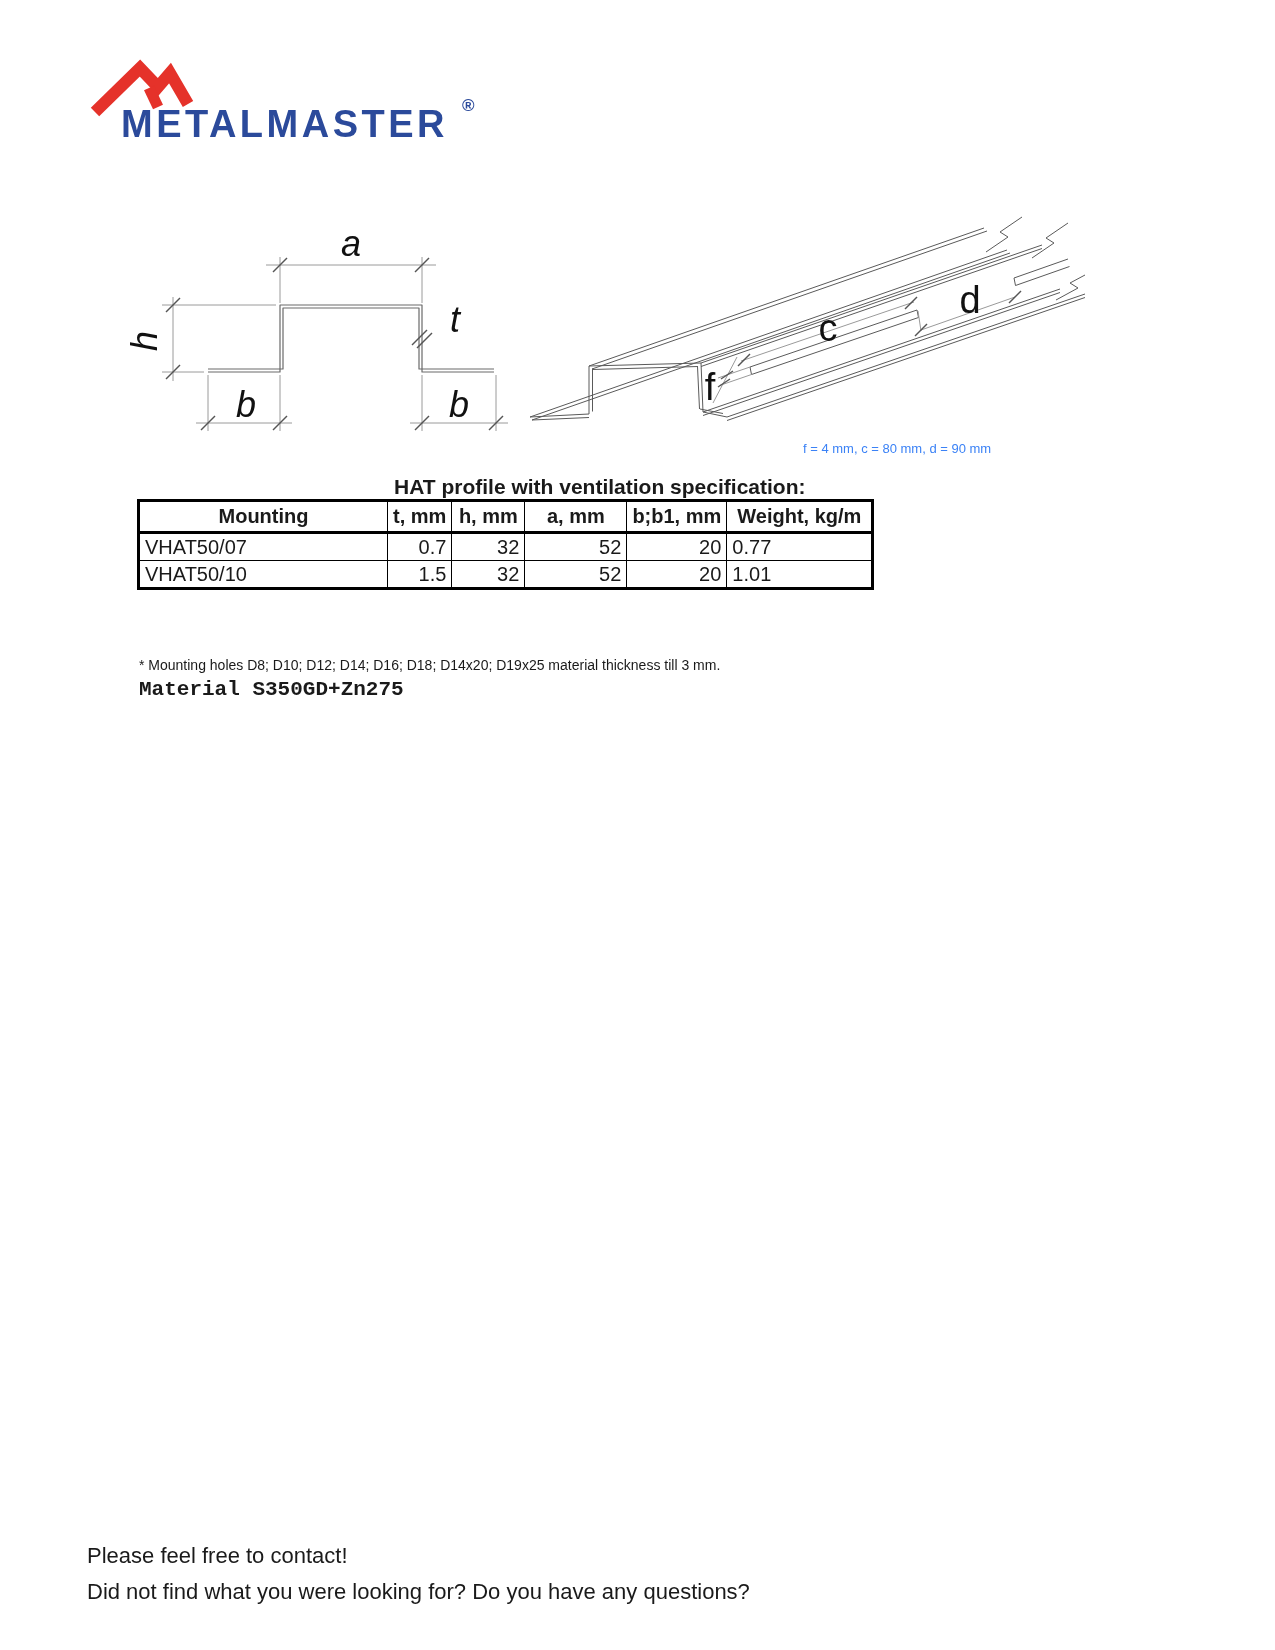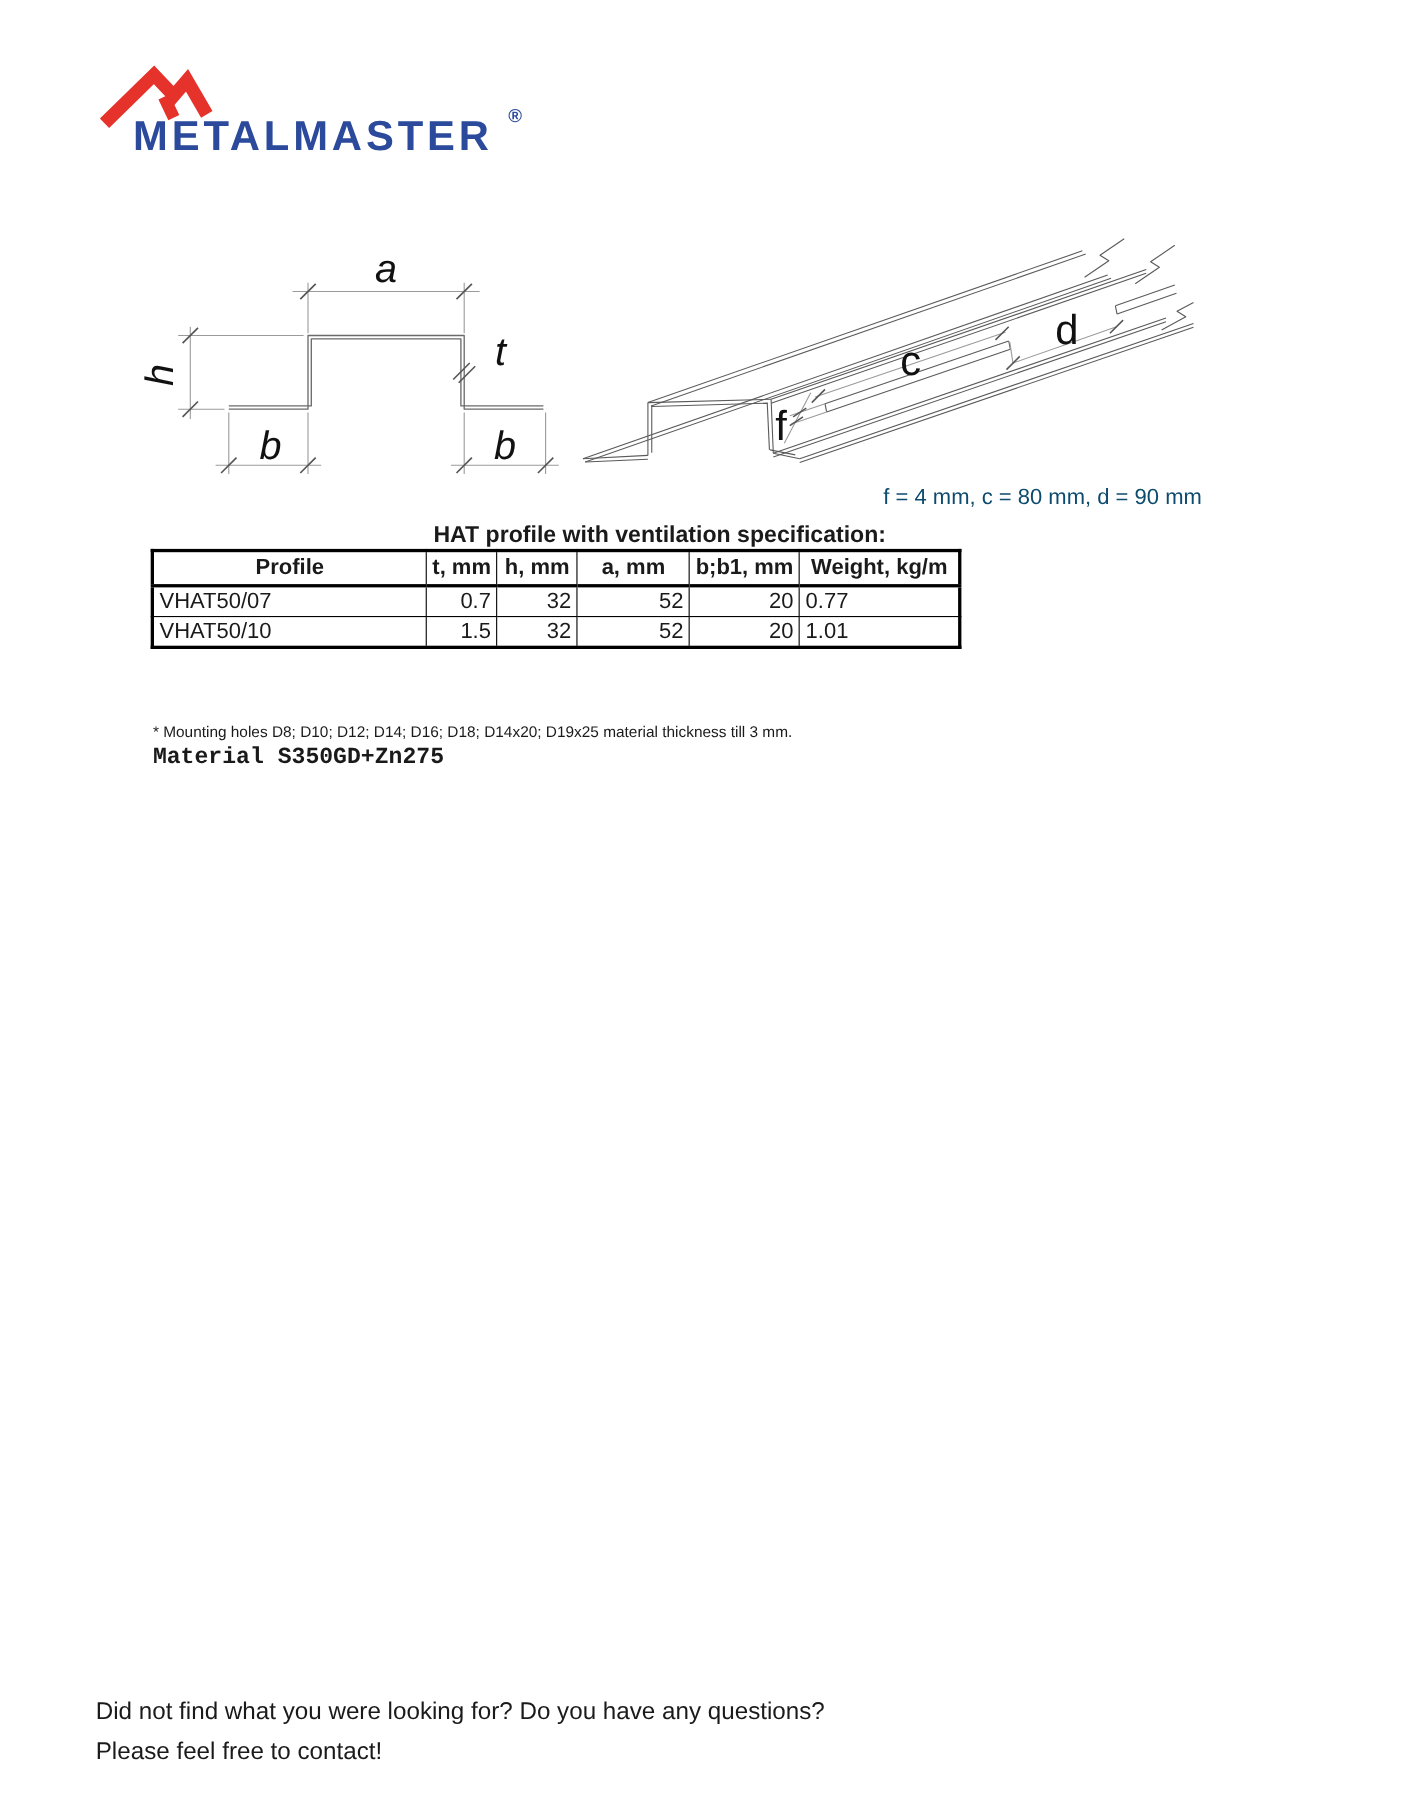--- a/index.html
+++ b/index.html
@@ -5,21 +5,21 @@
   html,body{margin:0;padding:0;background:#fff;}
   .page{position:relative;width:1275px;height:1650px;background:#fff;overflow:hidden;
         font-family:"Liberation Sans",sans-serif;color:#1a1a1a;}
   
   .logo{position:absolute;left:0;top:0;width:520px;height:160px;}
   .brand{position:absolute;left:121px;top:103px;font-size:38px;font-weight:bold;
          letter-spacing:3.5px;color:#2b4a9b;}
   .reg{position:absolute;left:462px;top:96px;font-size:17px;color:#2b4a9b;font-weight:bold;}
   
   .drawing-svg{position:absolute;left:0;top:205px;width:1275px;height:265px;}
-  .dim-note{position:absolute;left:803px;top:441px;font-size:20px;color:#0c4a6e;}
+  .dim-note{position:absolute;left:803px;top:441px;font-size:13px;color:#3b82f6;}
   
   .tbl-title{position:absolute;left:394px;top:475px;font-size:21px;font-weight:bold;}
   table.spec{position:absolute;left:137px;top:499px;border-collapse:collapse;
              table-layout:fixed;font-size:20px;}
   table.spec{border:3px solid #000;}
   table.spec th,table.spec td{border:1.5px solid #000;padding:0 5px;overflow:hidden;white-space:nowrap;}
   table.spec thead th{height:29px;font-weight:bold;text-align:center;border-bottom:3px solid #000;}
   table.spec td{height:26px;}
   td.c-profile{text-align:left;padding-left:4px;}
   td.c-mid{text-align:right;}
@@ -155,21 +155,21 @@
     <colgroup>
       <col style="width:249px">
         <col style="width:61px">
         <col style="width:73px">
       <col style="width:102px">
         <col style="width:100px">
         <col style="width:146px">
     </colgroup>
     <thead>
       <tr>
-        <th>Profile</th>
+        <th>Mounting</th>
         <th>t, mm</th>
         <th>h, mm</th>
         <th>a, mm</th>
         <th>b;b1, mm</th>
         <th>Weight, kg/m</th>
       </tr>
     </thead>
     <tbody>
       <tr>
         <td class="c-profile">VHAT50/07</td>
@@ -187,17 +187,17 @@
         <td class="c-mid">20</td>
         <td class="c-weight">1.01</td>
       </tr>
     </tbody>
   </table>
 
   <div class="note-mounting">* Mounting holes D8; D10; D12; D14; D16; D18; D14x20; D19x25 material thickness till 3 mm.</div>
   <div class="note-material">Material S350GD+Zn275</div>
 
   <div class="footer">
+    <div>Please feel free to contact!</div>
     <div>Did not find what you were looking for? Do you have any questions?</div>
-    <div>Please feel free to contact!</div>
   </div>
 
 </div>
 
 </body></html>

